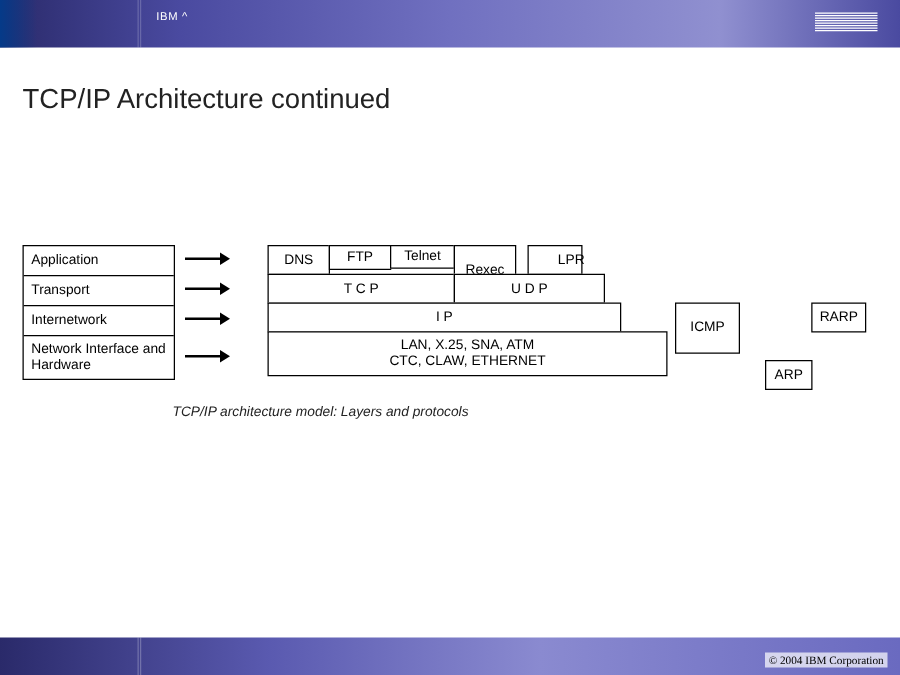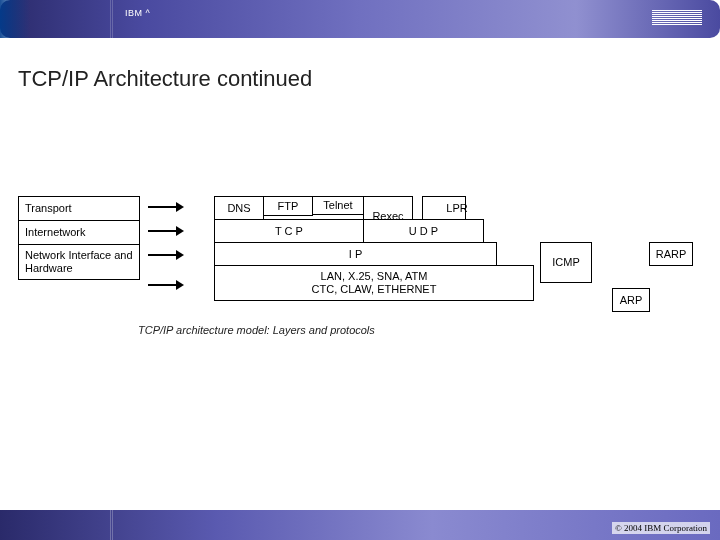--- a/index.html
+++ b/index.html
@@ -1,19 +1,19 @@
 <!DOCTYPE html>
 <html><head>
 <meta charset="utf-8">
 <style>
   * { box-sizing: border-box; margin: 0; padding: 0; }
   body { width: 720px; height: 540px; font-family: Arial, Helvetica, sans-serif; background: #fff; position: relative; overflow: hidden; }
 
   
-  .header { height: 38px; background: linear-gradient(to right, #2a2a6a 0%, #4a4aa0 20%, #7070c0 50%, #9090d0 80%, #4a4aa0 100%); position: relative; display: flex; align-items: center; border-radius: 10px; }
+  .header { height: 38px; background: linear-gradient(to right, #2a2a6a 0%, #4a4aa0 20%, #7070c0 50%, #9090d0 80%, #4a4aa0 100%); position: relative; display: flex; align-items: center; }
   .header::before { content:""; position:absolute; left:0; top:0; width:30px; height:100%; background: linear-gradient(to right, rgba(0,60,140,.9), rgba(0,60,140,0)); }
   .header-rule { position:absolute; top:0; width:1px; height:100%; background:rgba(255,255,255,.2);}
   .header-rule.r1{left:110px;} .header-rule.r2{left:112px;}
   .header-label { position:absolute; left:125px; top:8px; font-size:9px; color:#fff; letter-spacing:.5px;}
   .header-logo { position:absolute; right:18px; top:10px; }
   .ibm-logo { display:flex; flex-direction:column; gap:1px; }
   .ibm-logo span { display:block; width:50px; height:1px; background:#fff; }
 
   
   .title { font-size: 22px; color:#222; margin: 28px 0 0 18px; font-weight:400; }
@@ -86,20 +86,21 @@
         <span></span>
       </div>
   </div>
 </div>
 
 <h1 class="title">TCP/IP Architecture continued</h1>
 
 <div class="diagram">
 
   <div class="layers">
+    <div class="layer-row">Application</div>
     <div class="layer-row">Transport</div>
     <div class="layer-row">Internetwork</div>
     <div class="layer-row tall">Network Interface and Hardware</div>
   </div>
 
   <div class="arrows">
     <div class="arrow a1"></div>
     <div class="arrow a2"></div>
     <div class="arrow a3"></div>
     <div class="arrow a4"></div>

